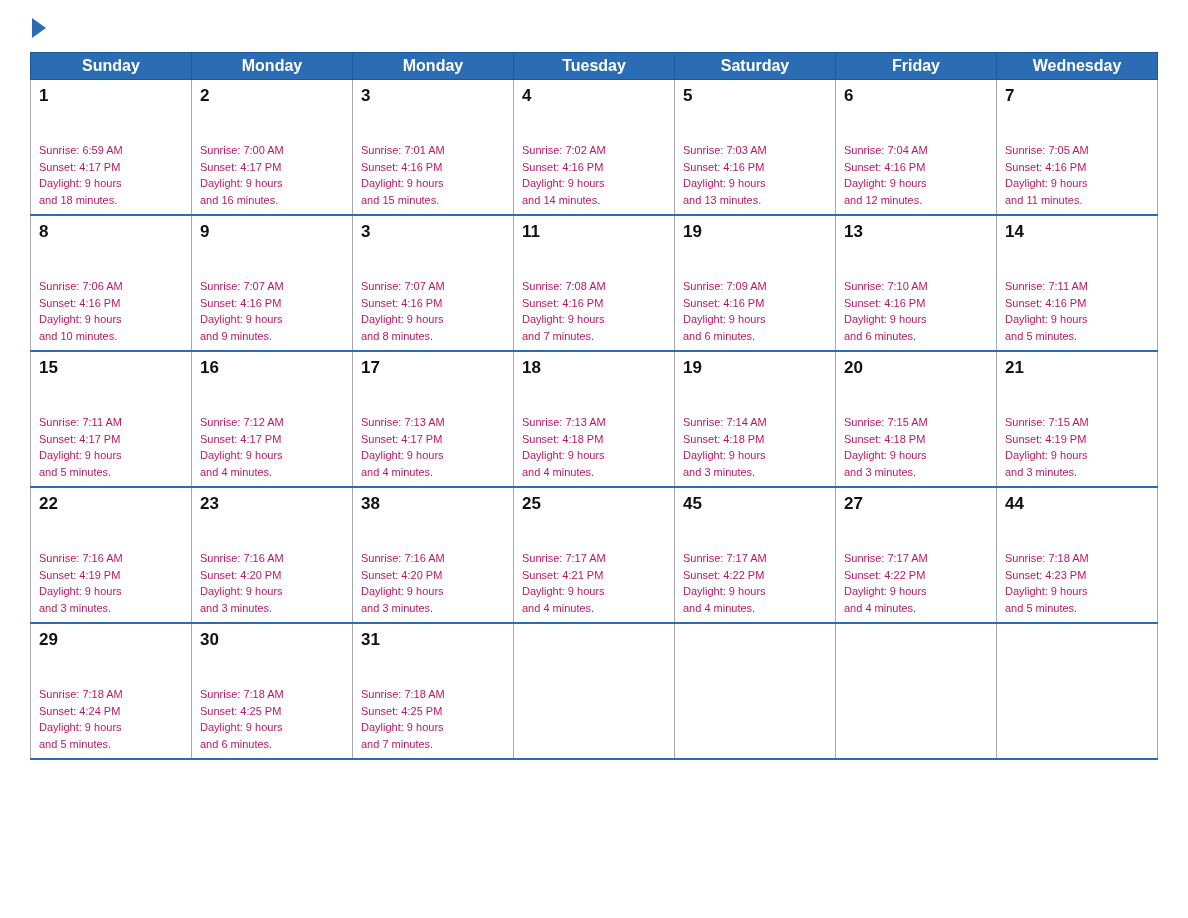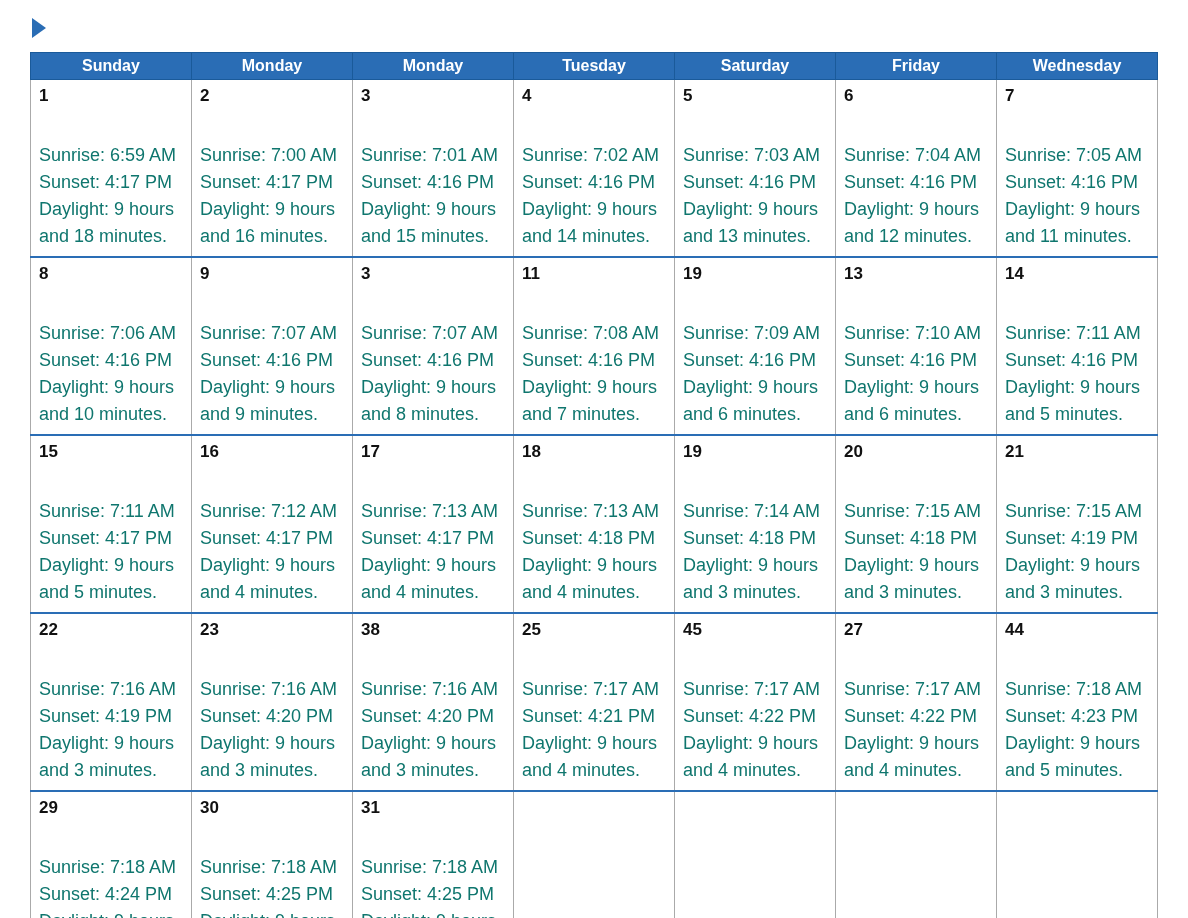--- a/index.html
+++ b/index.html
@@ -82,22 +82,22 @@
       width: 14.28%;
       min-height: 90px;
     }
     .day-number {
       font-size: 17px;
       font-weight: bold;
       color: #111;
       margin-bottom: 4px;
     }
     .day-info {
-      font-size: 18px;
-      color: #0f766e;
+      font-size: 11px;
+      color: #be185d;
       line-height: 1.5;
       margin-top: 36px;
     }
     tbody tr {
       border-bottom: 2px solid #2a6db5;
     }
     .empty-cell {
       background: #fff;
     }
   </style>

